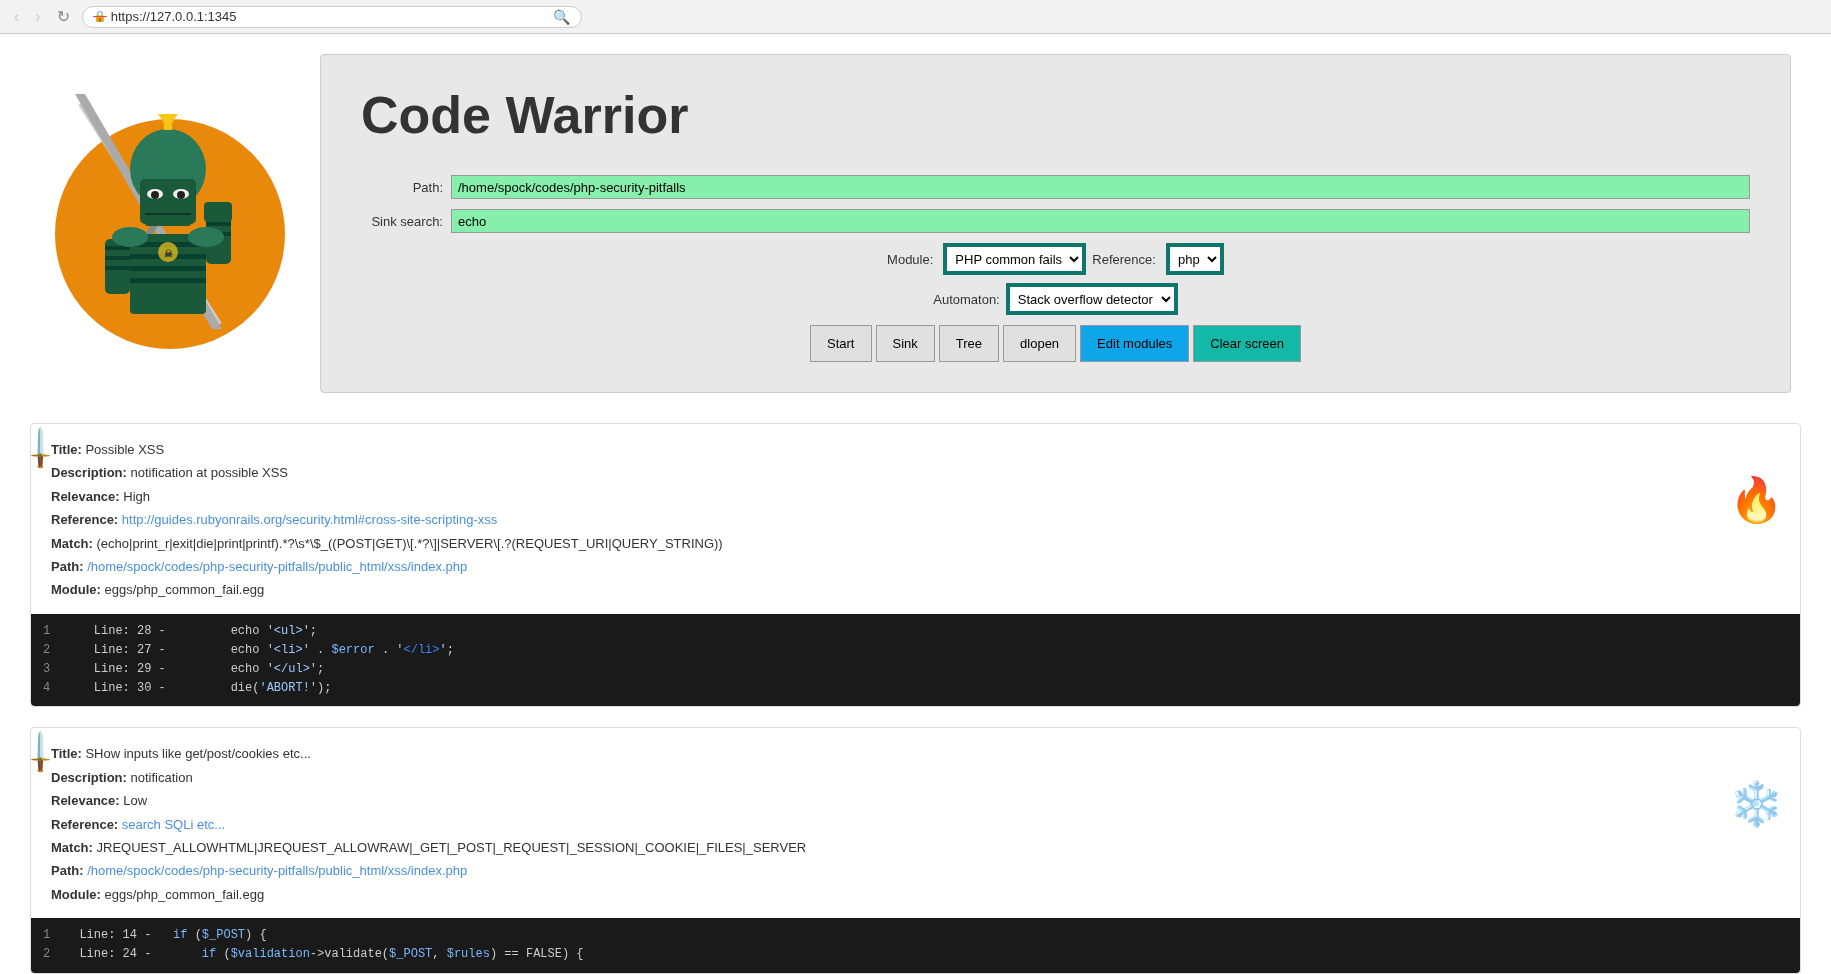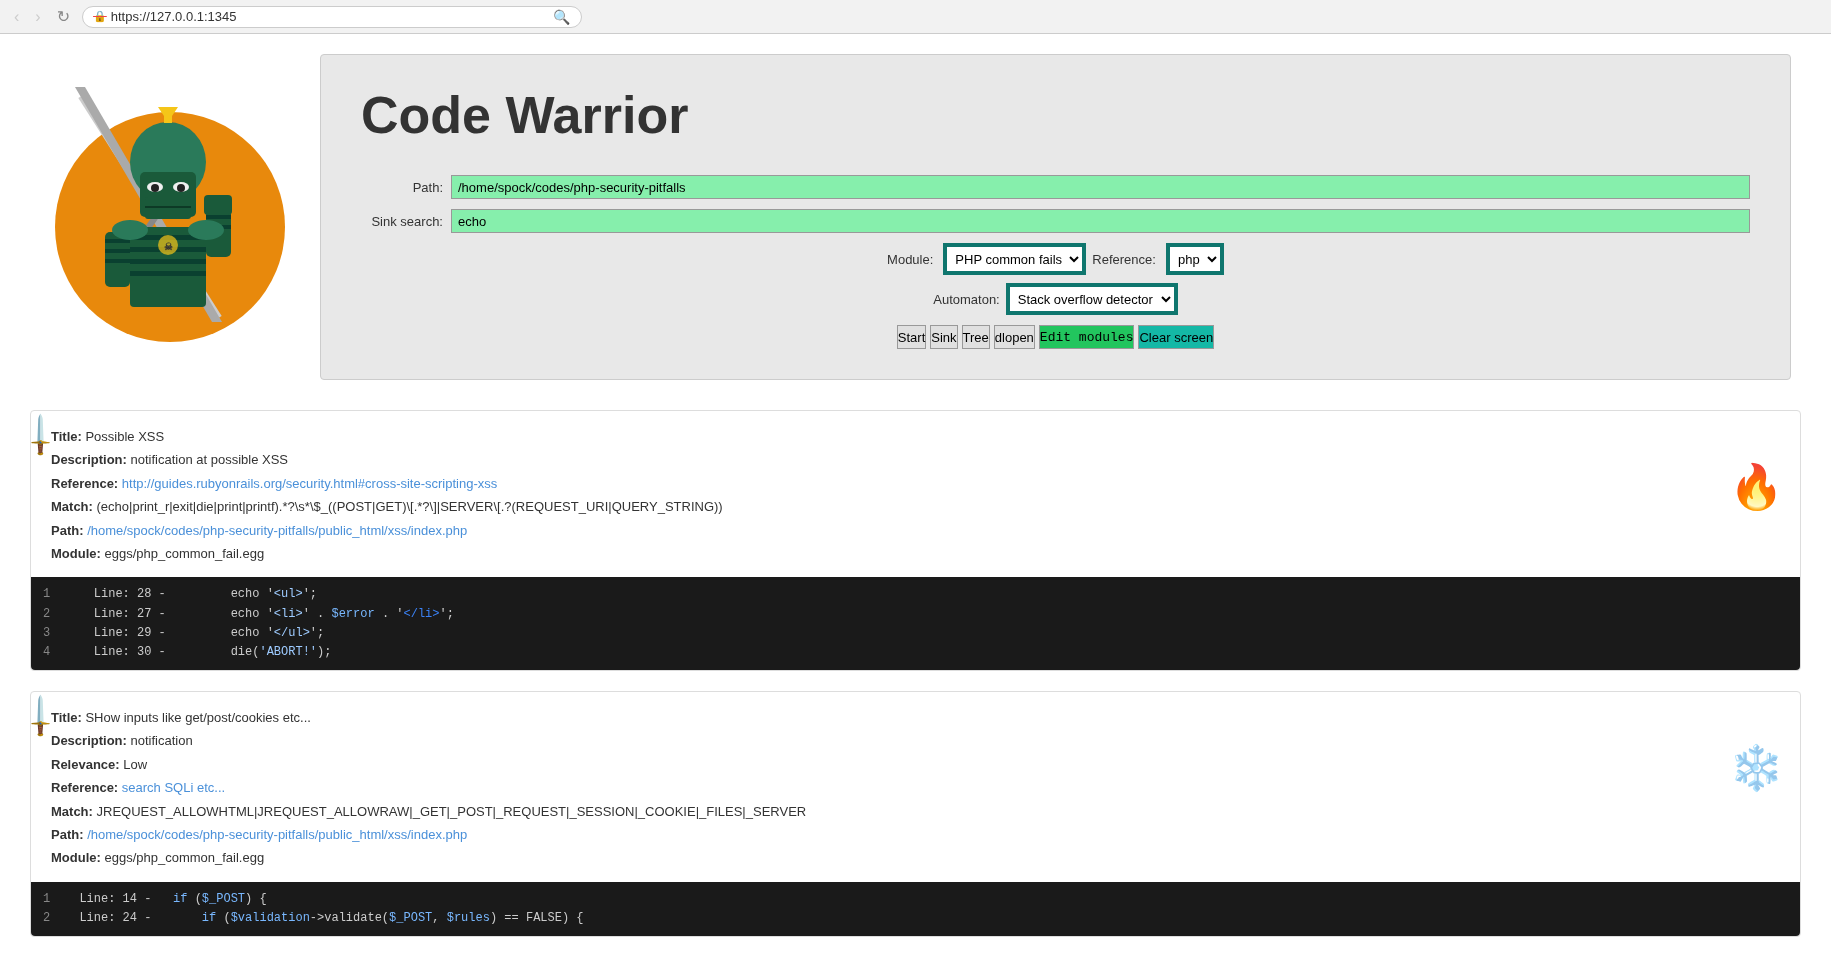--- a/index.html
+++ b/index.html
@@ -157,30 +157,29 @@
     .buttons-row {
       display: flex;
       align-items: center;
       justify-content: center;
       gap: 4px;
     }
 
     .btn {
       border: 1px solid #999;
       background: #e0e0e0;
-      padding: 3px 0;
+      padding: 3px 16px;
       font-size: 13px;
       cursor: pointer;
-      height: 24px;
+      height: 37px;
     }
 
     .btn-edit-modules {
-      background: #22c55e;
+      background: #0ea5e9;
       font-weight: normal;
-      font-family: Liberation Mono, monospace;
     }
 
     .btn-clear-screen {
       background: #14b8a6;
     }
 
     
     .results-section {
       margin: 10px 30px;
     }
@@ -361,20 +360,24 @@
       <div class="result-info">
         <div>
           <span class="field-label">Title: </span>
           <span class="field-value">Possible XSS</span>
         </div>
         <div>
           <span class="field-label">Description: </span>
           <span class="field-value">notification at possible XSS</span>
         </div>
         <div>
+          <span class="field-label">Relevance: </span>
+          <span class="field-value relevance-high">High</span>
+        </div>
+        <div>
           <span class="field-label">Reference: </span>
           <a href="#" class="field-value">http://guides.rubyonrails.org/security.html#cross-site-scripting-xss</a>
         </div>
         <div>
           <span class="field-label">Match: </span>
           <span class="field-value">(echo|print_r|exit|die|print|printf).*?\s*\$_((POST|GET)\[.*?\]|SERVER\[.?(REQUEST_URI|QUERY_STRING))</span>
         </div>
         <div>
           <span class="field-label">Path: </span>
           <a href="#" class="field-value">/home/spock/codes/php-security-pitfalls/public_html/xss/index.php</a>

